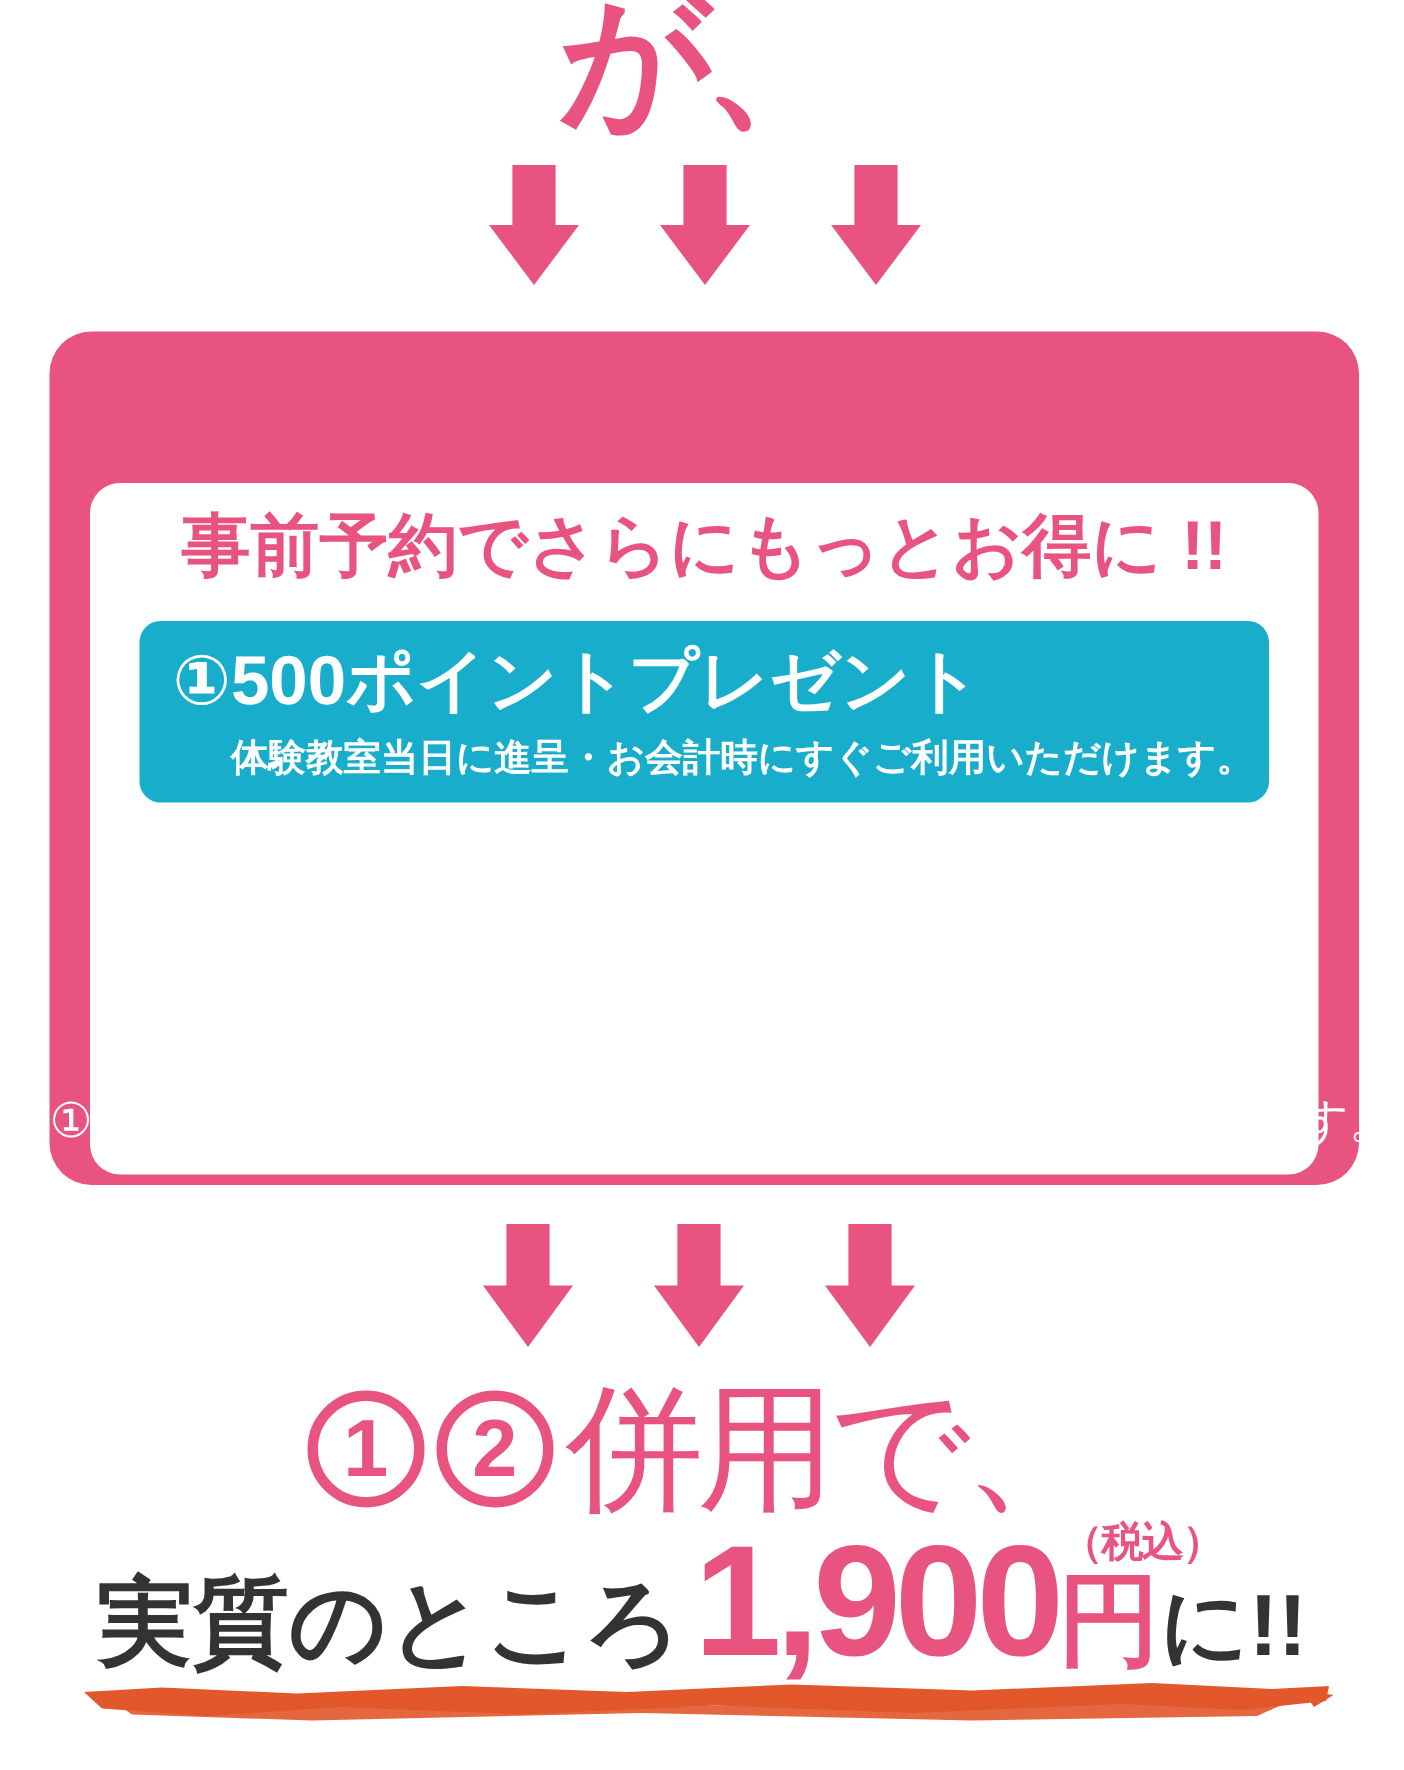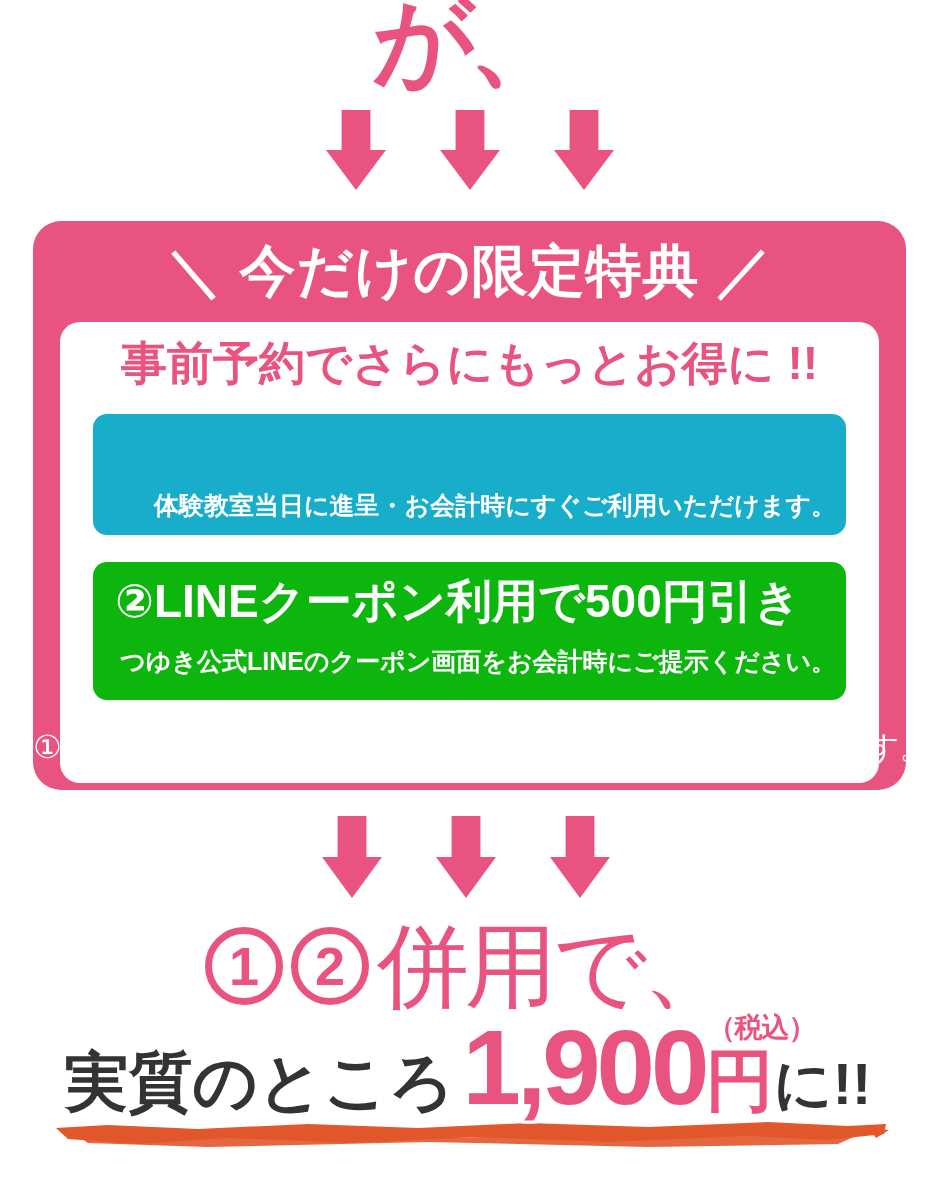--- a/index.html
+++ b/index.html
@@ -106,33 +106,29 @@
 
 <div class="canvas">
 
   <div class="lead">が、</div>
 
   <div class="arrow ar-t1"></div>
   <div class="arrow ar-t2"></div>
   <div class="arrow ar-t3"></div>
 
   <section class="promo-box">
-    <div class="promo-title">＼ 今だけの限定特典 ／</div>
 
     <div class="white-box">
       <div class="subtitle">事前予約でさらにもっとお得に !!</div>
 
       <div class="card card-1">
+        <div class="card-title">①500ポイントプレゼント</div>
         <div class="card-desc">体験教室当日に進呈・お会計時にすぐご利用いただけます。</div>
       </div>
 
-      <div class="card card-2">
-        <div class="card-title">②LINEクーポン利用で500円引き</div>
-        <div class="card-desc">つゆき公式LINEのクーポン画面をお会計時にご提示ください。</div>
-      </div>
     </div>
 
     <div class="note">①②いずれの特典も体験教室当日のご来店時にのみ有効です。</div>
   </section>
 
   <div class="arrow ar-b1"></div>
   <div class="arrow ar-b2"></div>
   <div class="arrow ar-b3"></div>
 
   <div class="combine">

